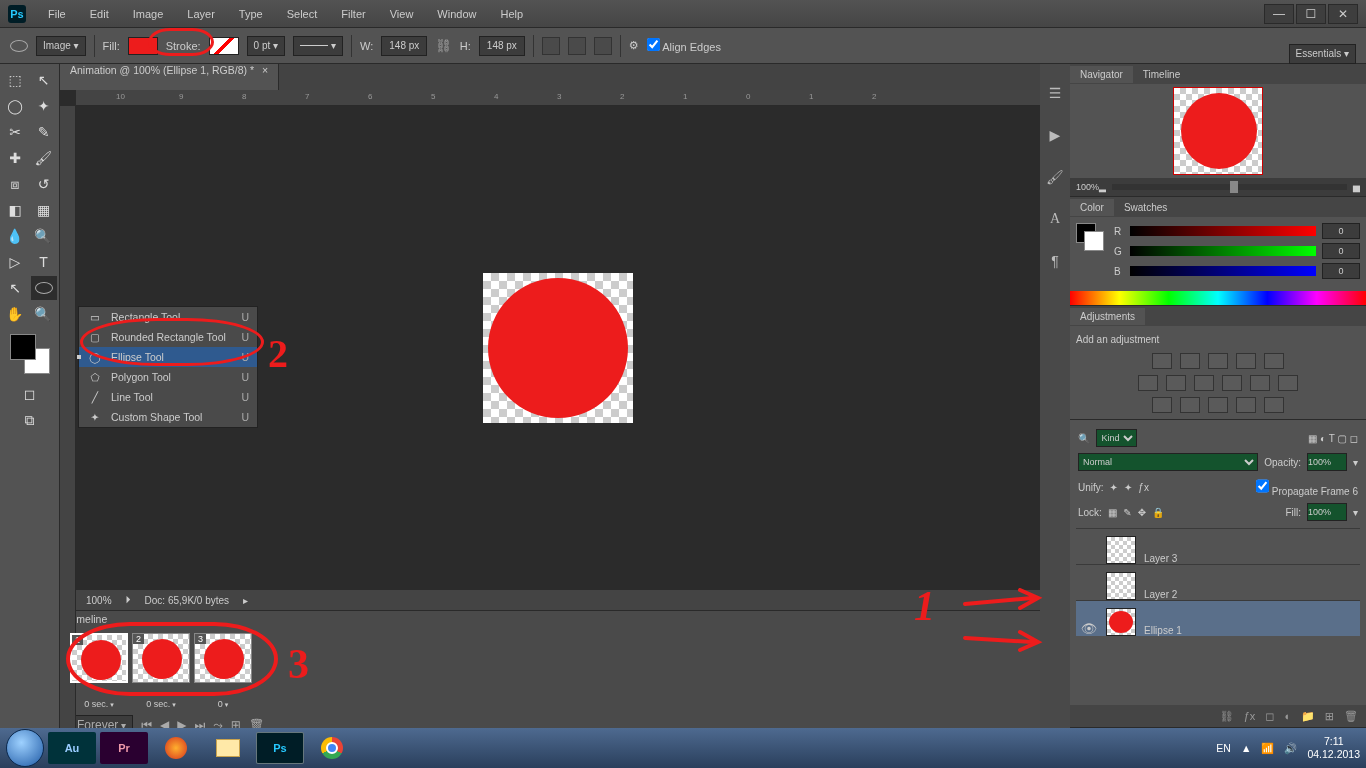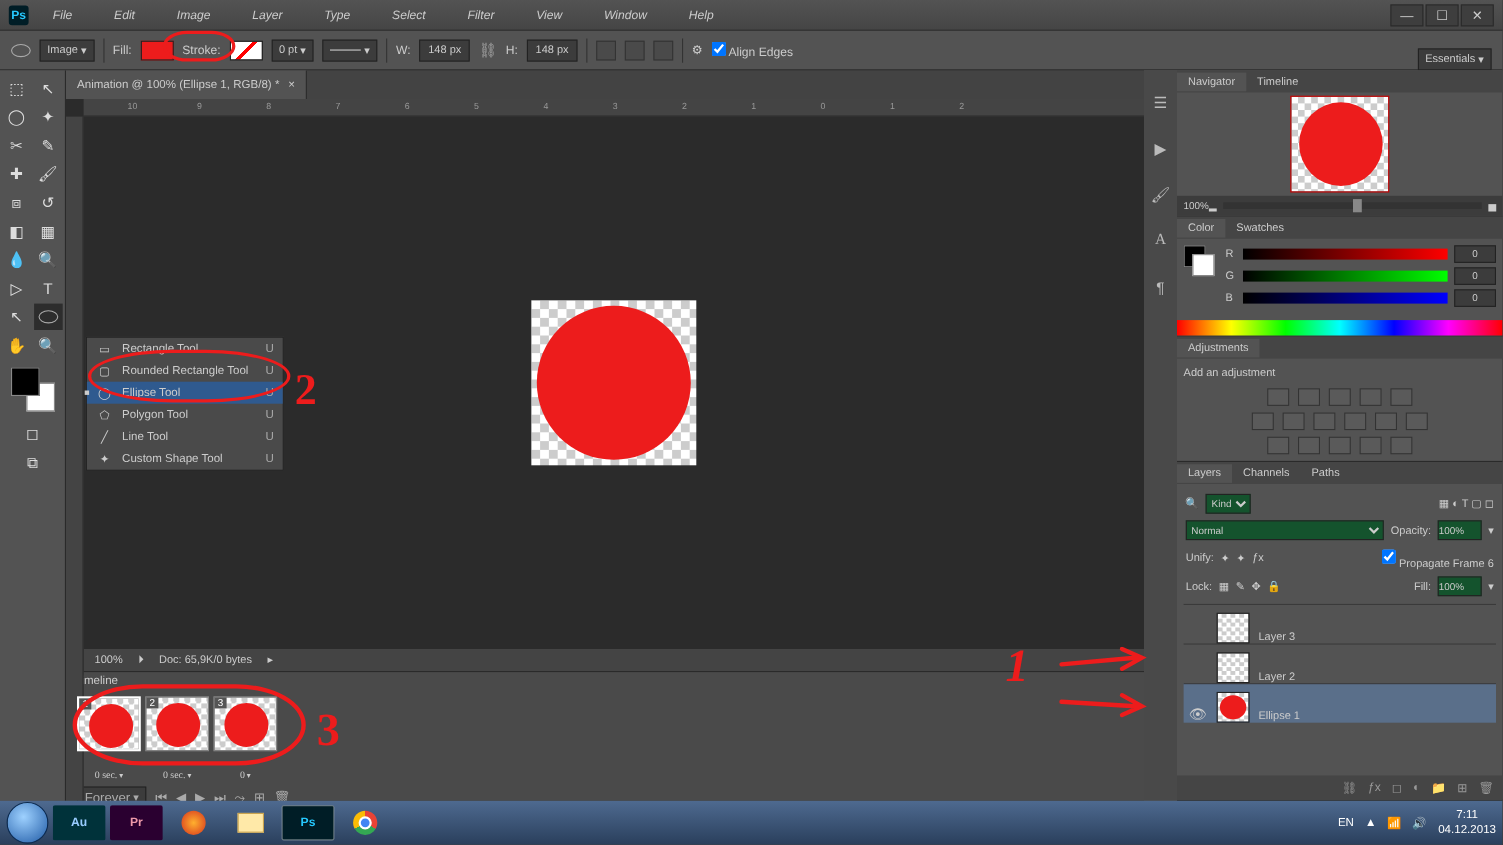--- a/index.html
+++ b/index.html
@@ -1,19 +1,19 @@
 <!DOCTYPE html>
 <html><head>
 <meta charset="utf-8">
 <style>
 * { margin:0; padding:0; box-sizing:border-box; font-family:"Segoe UI",Tahoma,sans-serif; user-select:none; }
 body { width:1366px; height:768px; background:#494949; color:#ccc; font-size:11px; overflow:hidden; position:relative; }
 .titlebar { height:28px; background:linear-gradient(#535353,#454545); display:flex; align-items:center; padding:0 8px; border-bottom:1px solid #2a2a2a; }
 .ps-logo { width:18px; height:18px; background:#001d26; border-radius:3px; display:flex; align-items:center; justify-content:center; color:#26c9ff; font-weight:700; font-size:11px; margin-right:14px; }
-.menubar { display:flex; gap:22px;font-style:italic; }
+.menubar { display:flex; gap:8px; }
 .menubar span { padding:3px 8px; cursor:pointer; }
 .winbtns { margin-left:auto; display:flex; }
 .winbtns div { width:30px; height:20px; background:#3e3e3e; border:1px solid #2a2a2a; margin-left:2px; display:flex; align-items:center; justify-content:center; font-size:12px; cursor:pointer; }
 .optbar { height:36px; background:#535353; border-bottom:1px solid #2a2a2a; display:flex; align-items:center; padding:0 10px; gap:8px; }
 .opt-swatch { width:30px; height:18px; border:1px solid #222; }
 .opt-input { width:46px; height:20px; background:#3c3c3c; border:1px solid #222; color:#ccc; text-align:center; font-size:10px; }
 .opt-drop { height:20px; background:#3c3c3c; border:1px solid #222; padding:0 6px; display:flex; align-items:center; font-size:10px; }
 .opt-btn { width:18px; height:18px; border:1px solid #333; background:#4a4a4a; }
 .workspace-pill { margin-left:auto;margin-top:16px; }
 .divider { width:1px; height:22px; background:#333; }
@@ -24,39 +24,39 @@
 .toolbar { width:60px; background:#535353; border-right:1px solid #2a2a2a; padding:4px 2px; position:relative; }
 .tool-grid { display:grid; grid-template-columns:1fr 1fr; gap:2px; }
 .tool { width:26px; height:24px; display:flex; align-items:center; justify-content:center; font-size:14px; color:#ddd; cursor:pointer; position:relative; }
 .tool.active { background:#2d2d2d; }
 .swatches { position:relative; width:40px; height:40px; margin:8px auto 0; }
 .sw-fg { position:absolute; width:26px; height:26px; background:#000; border:1px solid #888; top:0; left:0; z-index:2; }
 .sw-bg { position:absolute; width:26px; height:26px; background:#fff; border:1px solid #888; bottom:0; right:0; }
 
 .doc-area { flex:1; background:#2b2b2b; display:flex; flex-direction:column; position:relative; }
 .doc-tab { height:26px; background:#434343; display:flex; align-items:center; }
-.doc-tab-item { background:#535353; height:100%; padding:0 10px; display:flex; align-items:center; gap:8px; border-right:1px solid #2a2a2a; font-size:10.5px; }
+.doc-tab-item { background:#535353; height:100%; padding:0 10px; display:flex; align-items:flex-start; gap:8px; border-right:1px solid #2a2a2a; font-size:10.5px; }
 .ruler-h { height:16px; background:#444; border-bottom:1px solid #2a2a2a; margin-left:16px; position:relative; overflow:hidden; }
 .ruler-h span { position:absolute; top:2px; font-size:8px; color:#999; }
 .ruler-v { width:16px; background:#444; border-right:1px solid #2a2a2a; position:absolute; left:0; top:42px; bottom:0; }
 .canvas-wrap { flex:1; position:relative; display:flex; align-items:center; justify-content:center; margin-left:16px; }
 .canvas { width:150px; height:150px; position:relative;
   background:repeating-conic-gradient(#ccc 0 25%,#fff 0 50%) 0 0/16px 16px; }
 .circle { position:absolute; top:5px; left:5px; width:140px; height:140px; background:#ed1c1c; border-radius:50%; }
 .status { height:20px; background:#444; display:flex; align-items:center; gap:14px; padding:0 10px; font-size:10px; margin-left:16px; }
 
 .timeline { height:118px; background:#4a4a4a; border-top:1px solid #2a2a2a; display:flex; flex-direction:column; }
 .tl-tab { height:20px; padding:2px 8px; font-size:10.5px; }
 .tl-frames { flex:1; display:flex; gap:4px; padding:6px 10px; position:relative; }
 .frame { width:58px; }
 .frame-thumb { width:58px; height:50px; border:1px solid #888; background:repeating-conic-gradient(#ccc 0 25%,#fff 0 50%) 0 0/10px 10px; position:relative; }
 .frame-thumb.sel { border:2px solid #fff; }
 .frame-thumb .c { position:absolute; top:5px; left:9px; width:40px; height:40px; background:#ed1c1c; border-radius:50%; }
 .frame-num { position:absolute; top:0; left:0; background:#555; color:#fff; font-size:9px; padding:0 3px; }
-.frame-time { text-align:center; font-size:9px; margin-top:16px;font-family:Liberation Serif, serif; }
+.frame-time { text-align:center; font-size:9px; margin-top:16px; }
 .frame-time::after { content:" ▾"; font-size:7px; }
 .tl-ctrl { height:22px; display:flex; align-items:center; gap:8px; padding:0 10px; color:#aaa; }
 .tl-ctrl span { font-size:12px; cursor:pointer; }
 
 .panels { width:326px; background:#535353; display:flex; }
 .tab-strip { width:30px; background:#494949; padding:18px 2px; display:flex; flex-direction:column; gap:20px; align-items:center; }
 .tab-strip div { width:22px; height:22px; display:flex; align-items:center; justify-content:center; font-size:14px; color:#bbb; }
 .panel-col { flex:1; display:flex; flex-direction:column; }
 .panel { border-bottom:1px solid #2a2a2a; }
 .panel-hdr { height:20px; background:#454545; display:flex; align-items:center; font-size:10px; }
@@ -360,25 +360,20 @@
               <div class="adj-ico"></div>
               <div class="adj-ico"></div>
               <div class="adj-ico"></div>
               <div class="adj-ico"></div>
               <div class="adj-ico"></div>
             </div>
         </div>
       </div>
 
       <div class="panel" style="flex:1;display:flex;flex-direction:column">
-        <div class="panel-hdr">
-          <span class="act">Layers</span>
-          <span>Channels</span>
-          <span>Paths</span>
-        </div>
         <div class="panel-body layers-body" style="flex:1">
           <div class="lrow">
             <span>🔍</span>
               <select><option>Kind</option></select>
             <span style="margin-left:auto">▦ ◐ T ▢ ◻</span>
           </div>
           <div class="lrow">
             <select style="flex:1"><option>Normal</option></select>
             <span>Opacity:</span>
             <input style="width: 40px;" value="100%">

